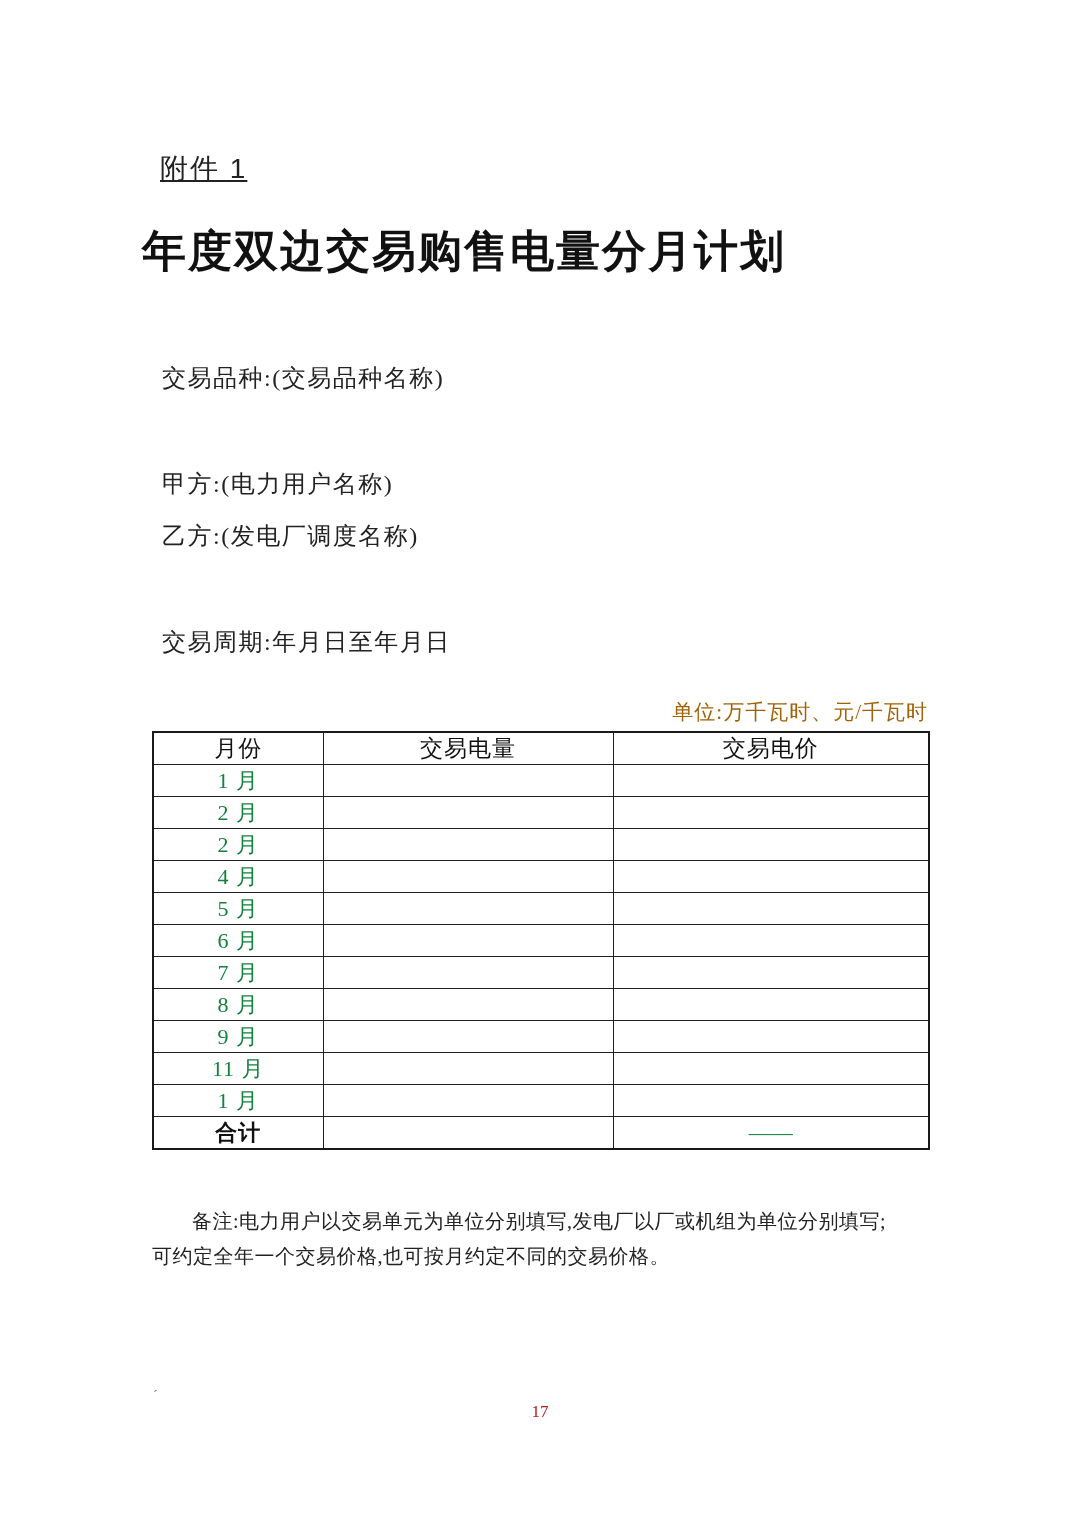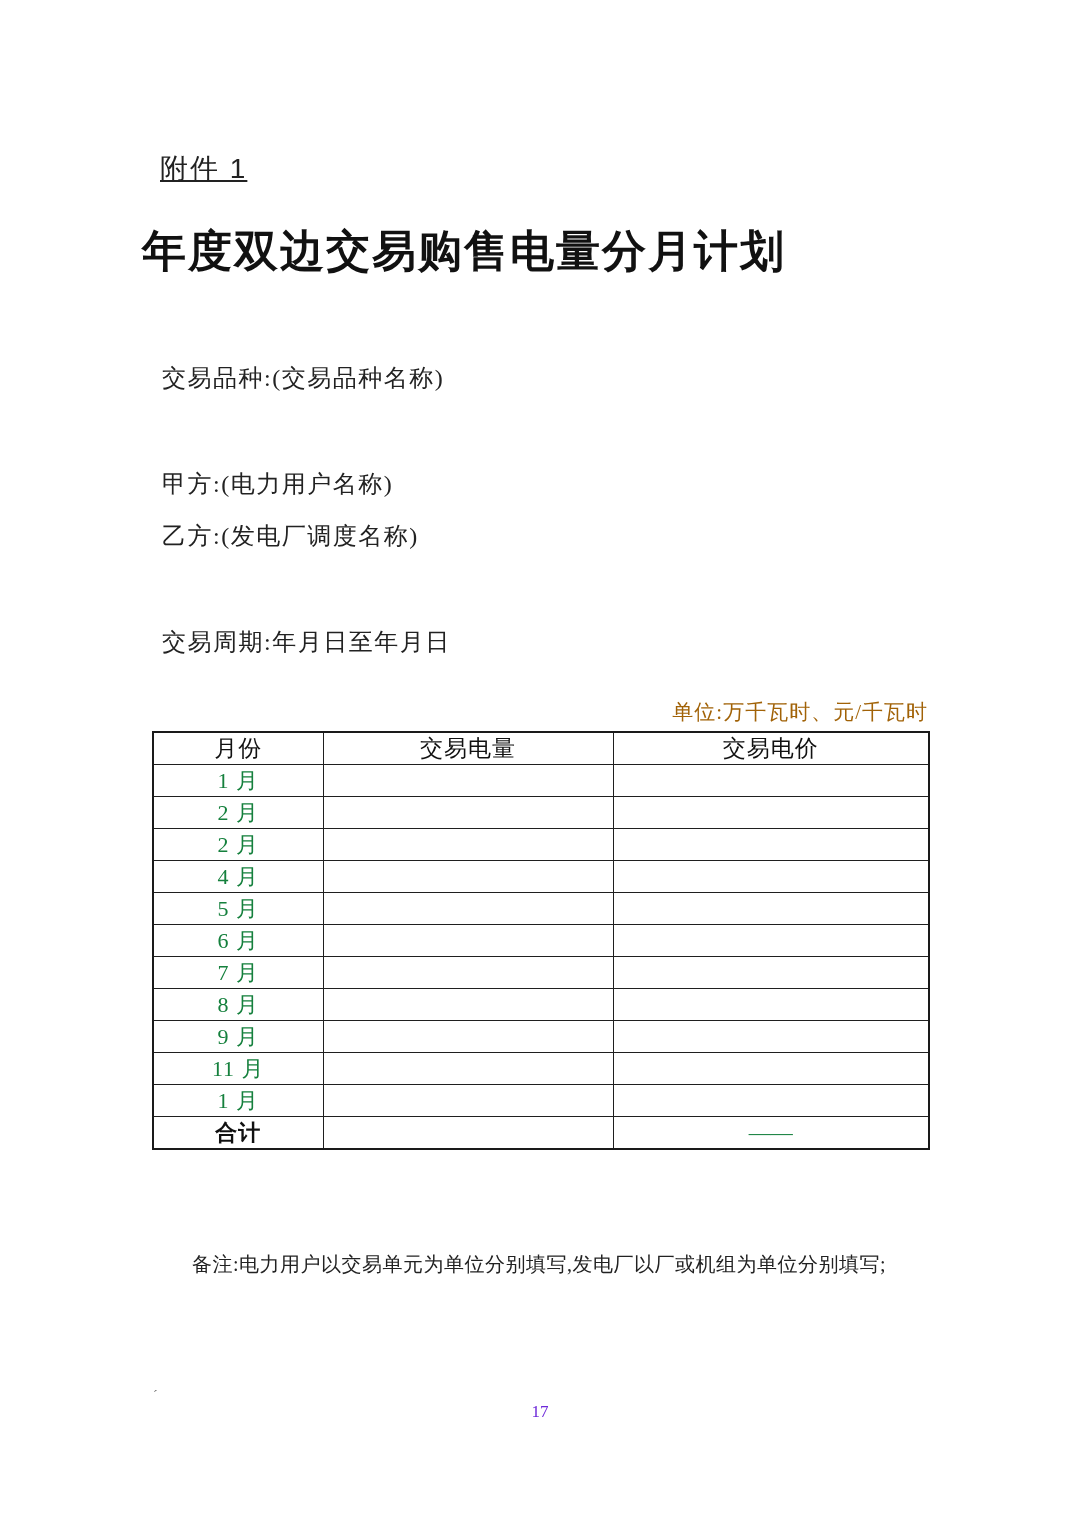--- a/index.html
+++ b/index.html
@@ -99,36 +99,36 @@
   .notes {
     position: absolute;
     left: 152px;
     top: 1204px;
     width: 782px;
     font-size: 20px;
     letter-spacing: 0.5px;
     line-height: 35px;
     color: #222;
   }
-  .notes .note-line-1 { padding-left: 2em; margin-top: 43px; }
+  .notes .note-line-1 { padding-left: 2em; }
   .stray-mark {
     position: absolute;
     left: 153px;
     top: 1388px;
     font-size: 14px;
     color: #777;
   }
   .page-number {
     position: absolute;
     left: 0;
     top: 1402px;
     width: 1080px;
     text-align: center;
     font-size: 17px;
-    color: #6d28d9;
+    color: #b91c1c;
   }
 </style>
 </head>
 <body>
 
 <div class="attachment-label">附件 1</div>
 
 <div class="doc-title">年度双边交易购售电量分月计划</div>
 
 <div class="field-line line-variety">交易品种:(交易品种名称)</div>
@@ -213,17 +213,18 @@
       <tr class="total-row">
         <td class="month-cell">合计</td>
         <td class="volume-cell"></td>
         <td class="price-cell dash-cell">——</td>
       </tr>
     </tbody>
 </table>
 
 <div class="notes">
   <div class="note-line-1">备注:电力用户以交易单元为单位分别填写,发电厂以厂或机组为单位分别填写;</div>
+  <div class="note-line-2">可约定全年一个交易价格,也可按月约定不同的交易价格。</div>
 </div>
 
 <div class="stray-mark">ˊ</div>
 
 <div class="page-number">17</div>
 
 </body></html>

